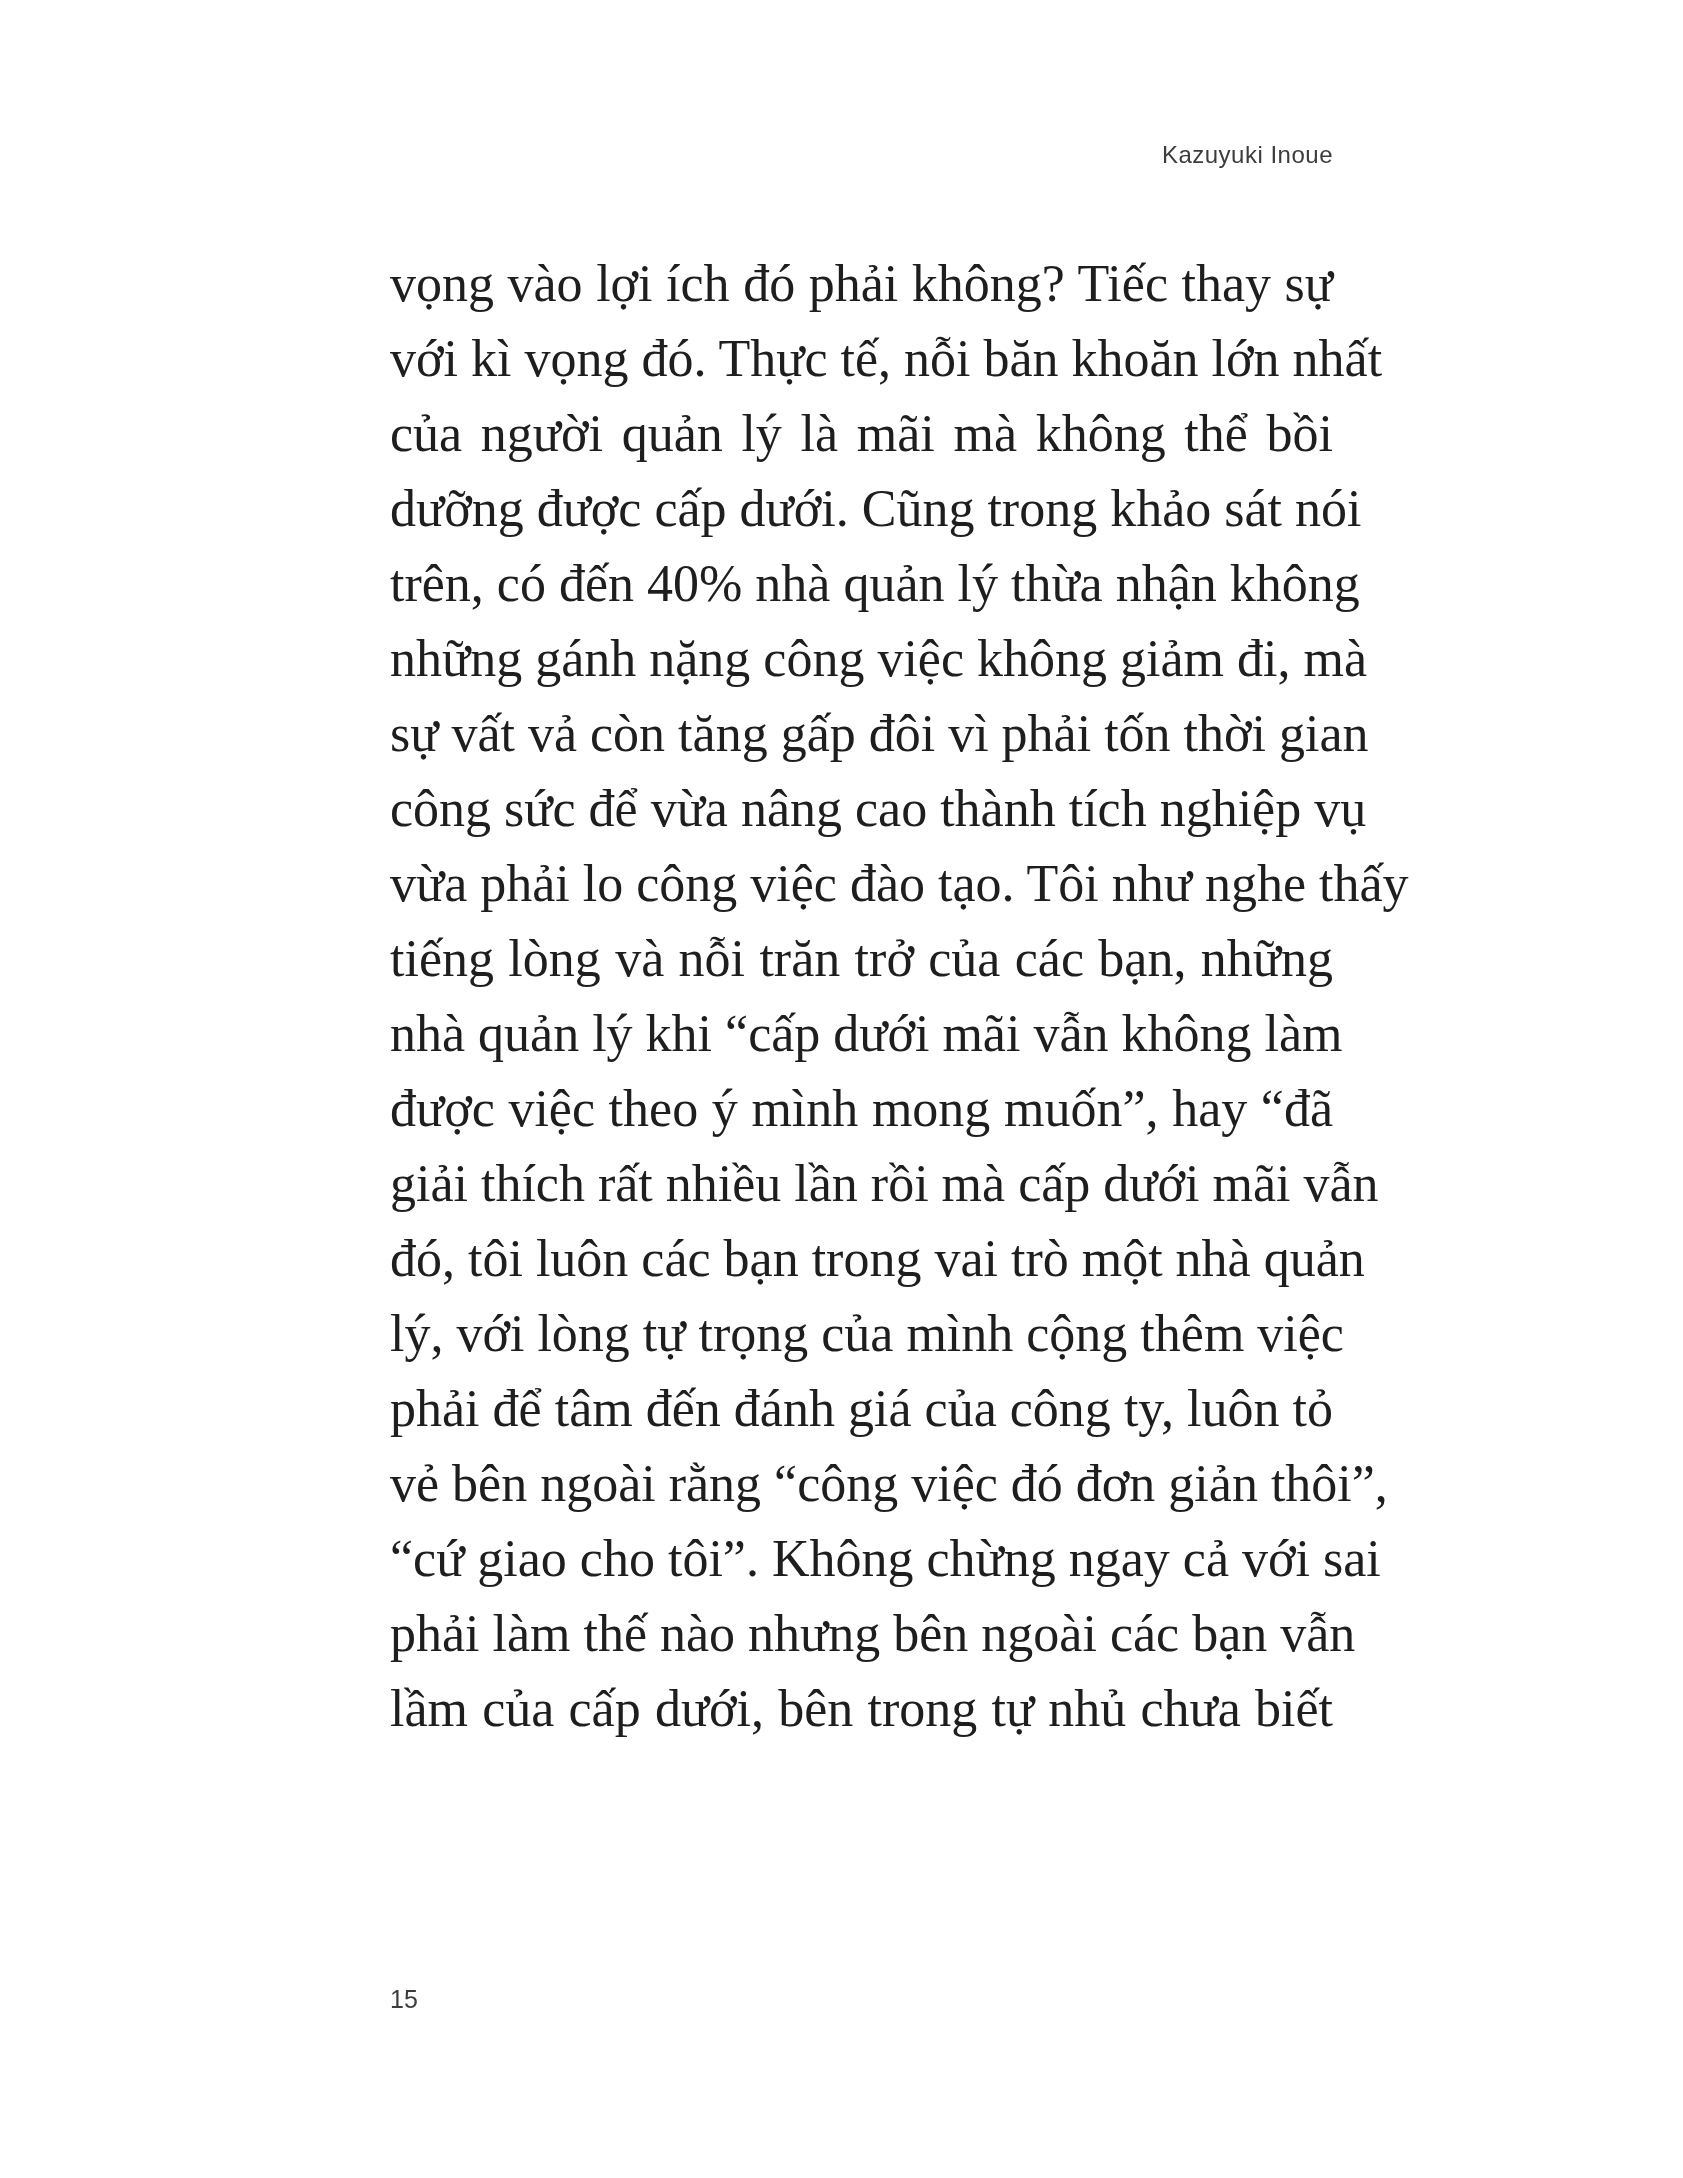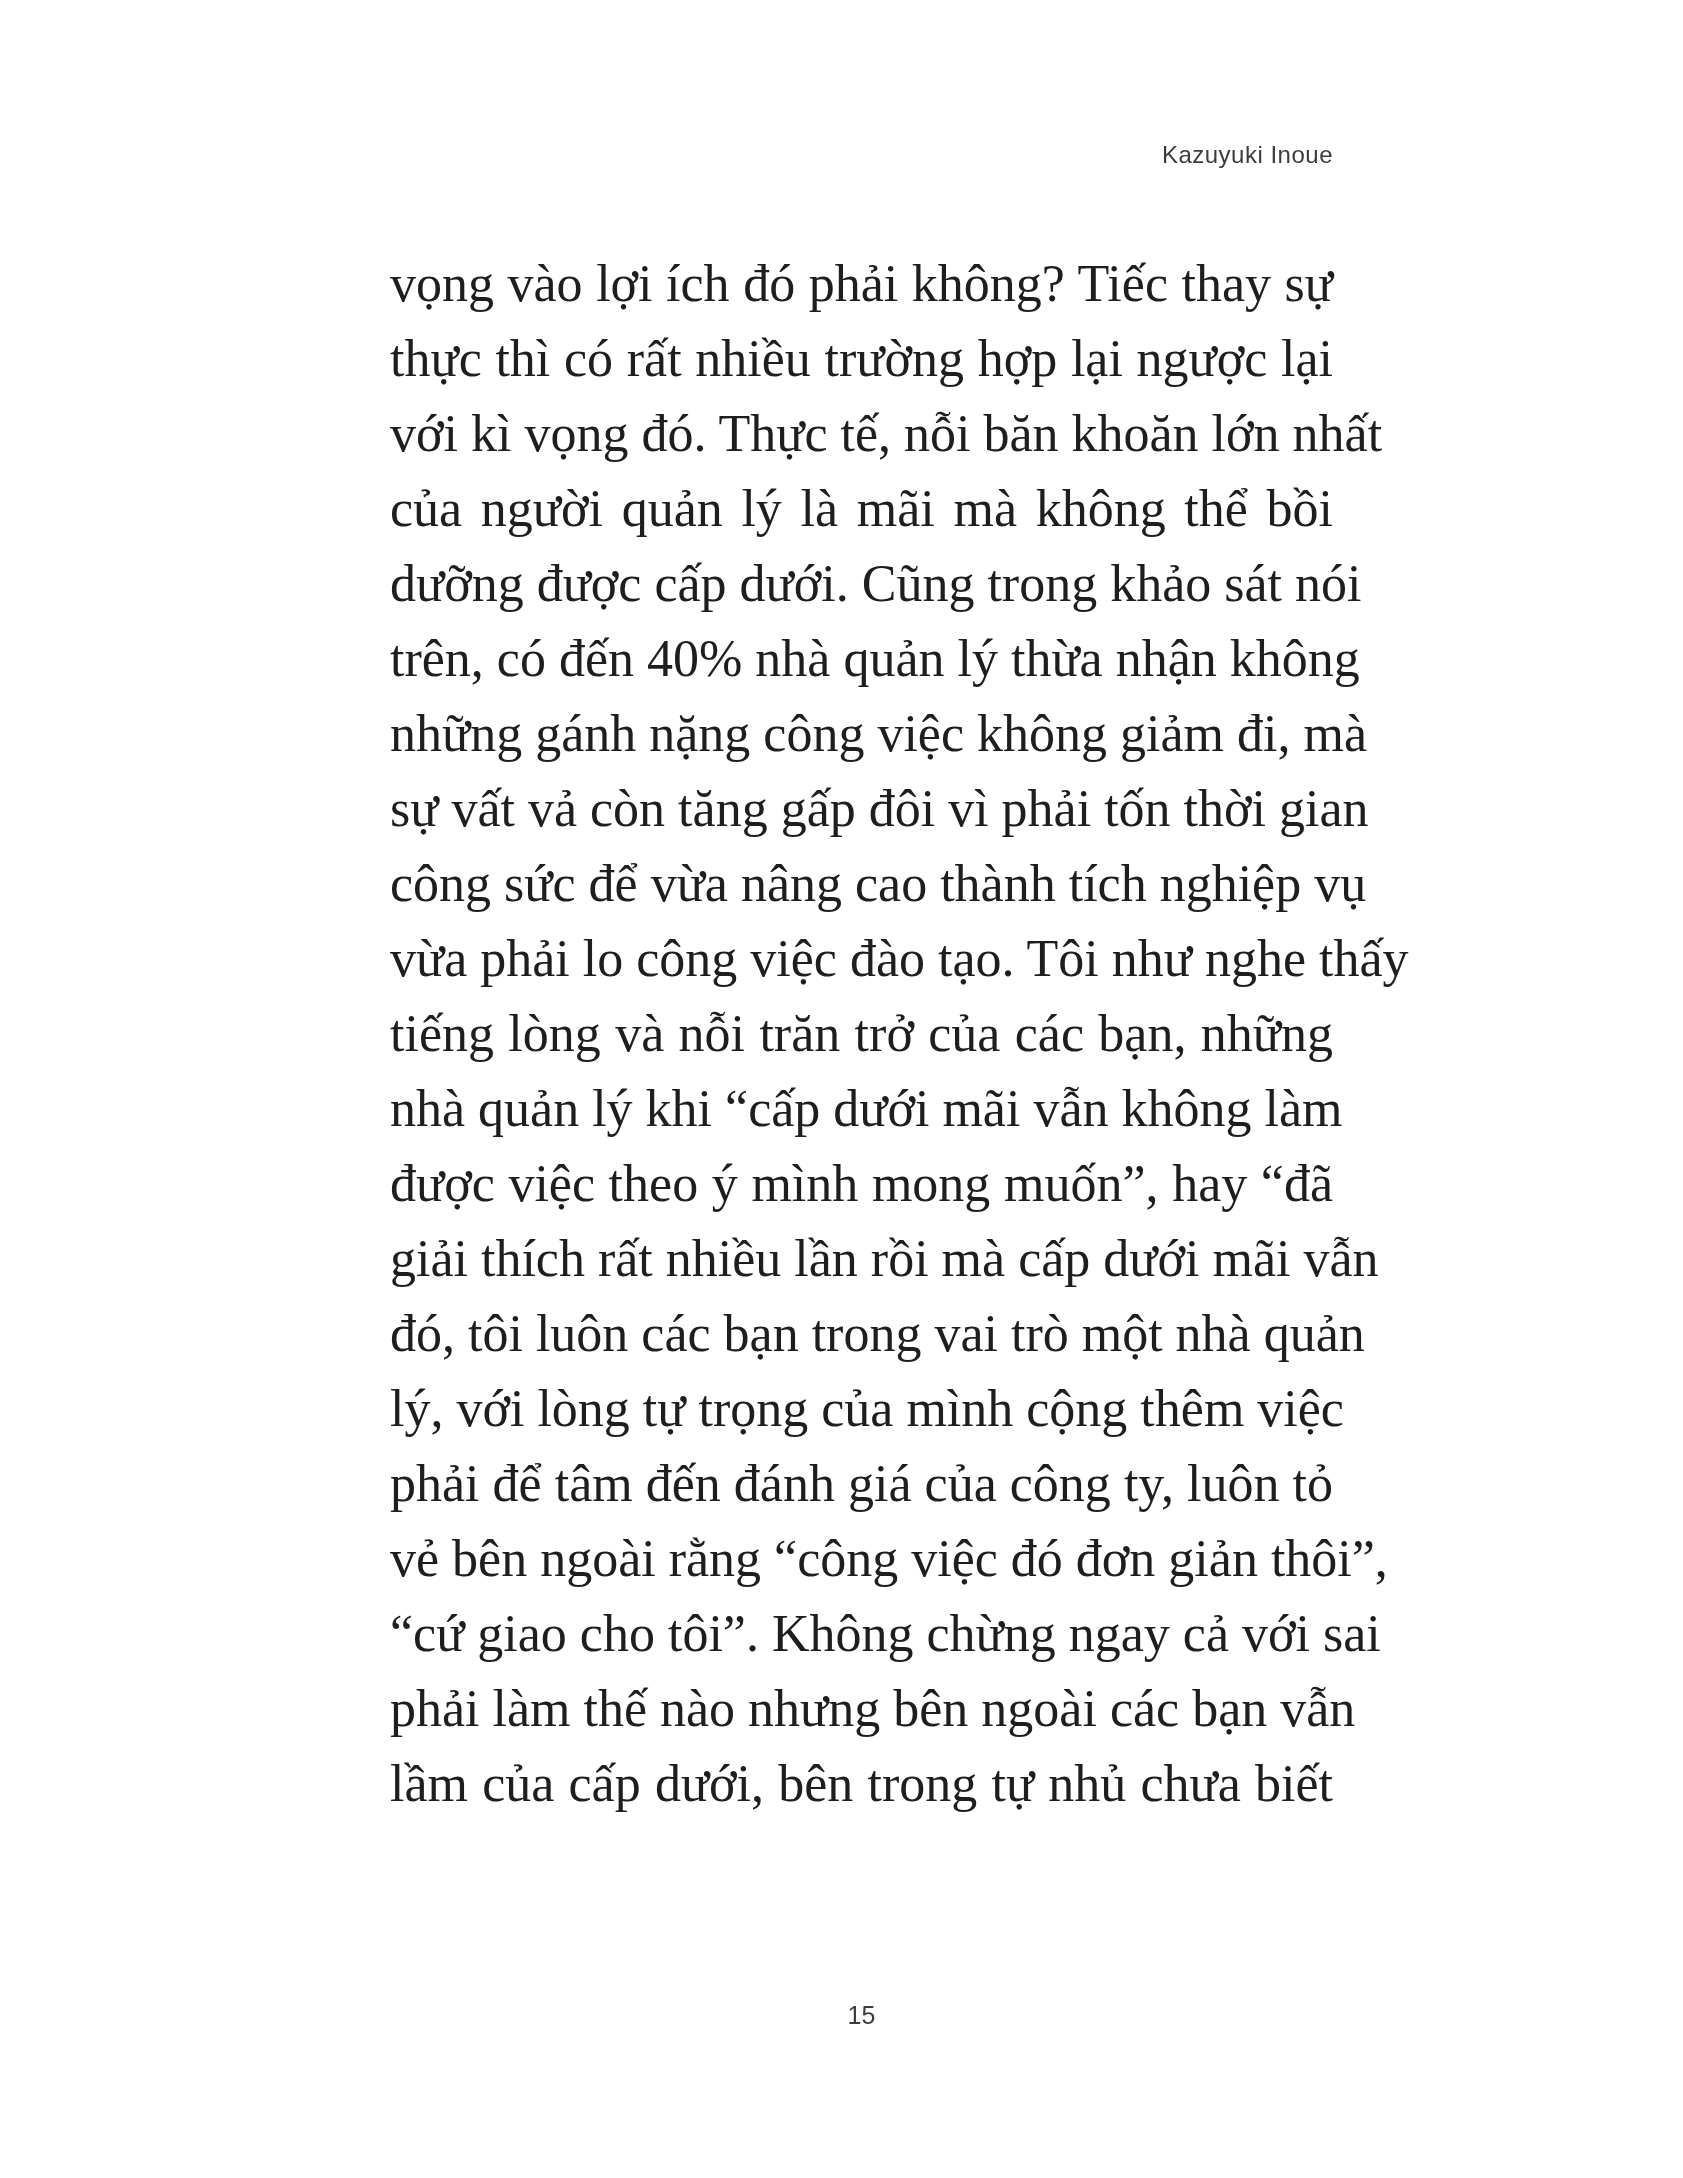--- a/index.html
+++ b/index.html
@@ -45,37 +45,35 @@
     line-height: 75px;
     font-size: 52px;
     text-align: justify;
     text-align-last: justify;
   }
   .page-number {
     position: absolute;
     left: 390px;
     width: 943px;
     top: 1985px;
-    text-align: center;
+    text-align: left;
     font-family: "Liberation Sans", "DejaVu Sans", sans-serif;
     font-weight: 400;
     font-size: 25px;
     color: #3c3c3c;
-    margin-top: 16px;
   }
 </style>
 </head>
 <body>
 
 <div class="page">
   <header class="running-header">Kazuyuki Inoue</header>
 
   <main class="text-block" id="text-block">
       <div class="line">vọng vào lợi ích đó phải không? Tiếc thay sự</div>
-      <div class="line">thực thì có rất nhiều trường hợp lại ngược lại</div>
       <div class="line">với kì vọng đó. Thực tế, nỗi băn khoăn lớn nhất</div>
       <div class="line">của người quản lý là mãi mà không thể bồi</div>
       <div class="line">dưỡng được cấp dưới. Cũng trong khảo sát nói</div>
       <div class="line">trên, có đến  40% nhà quản lý thừa nhận không</div>
       <div class="line">những gánh nặng công việc không giảm đi, mà</div>
       <div class="line">sự vất vả còn tăng gấp đôi vì phải tốn thời gian</div>
       <div class="line">công sức để vừa nâng cao thành tích nghiệp vụ</div>
       <div class="line">vừa phải lo công việc đào tạo. Tôi như nghe thấy</div>
       <div class="line">tiếng lòng và nỗi trăn trở của các bạn, những</div>
       <div class="line">nhà quản lý khi “cấp dưới mãi vẫn không làm</div>

